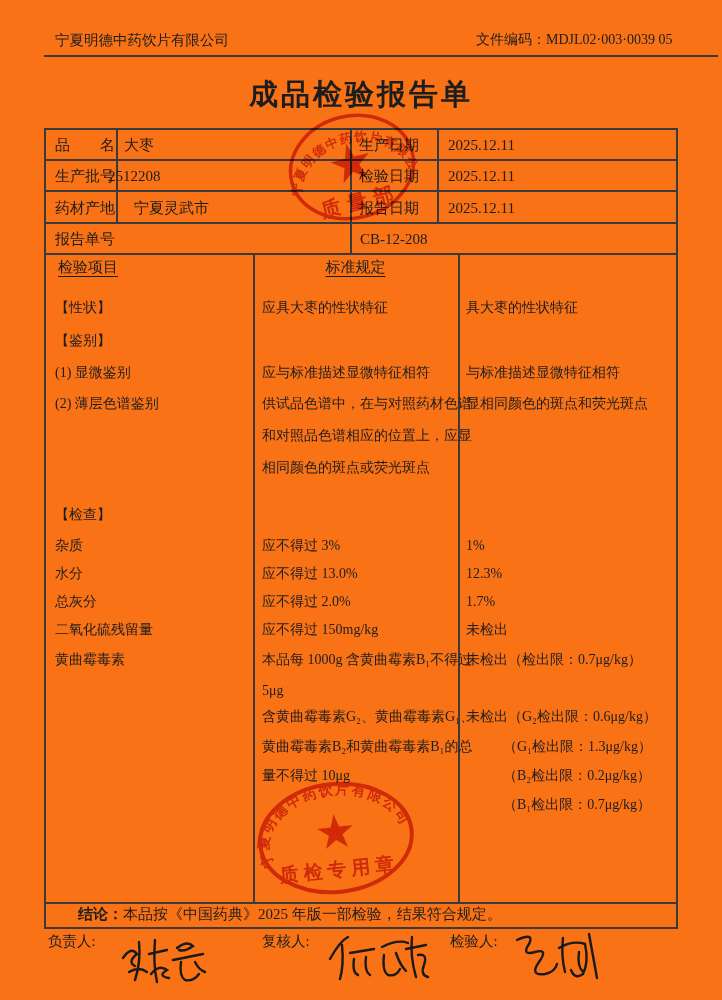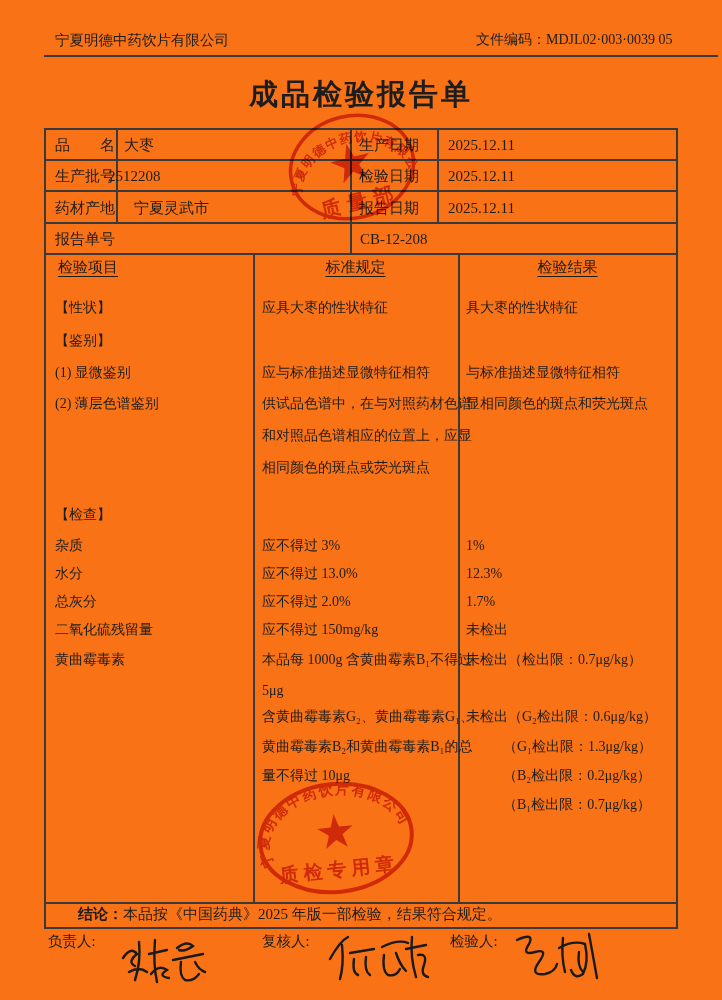--- a/index.html
+++ b/index.html
@@ -57,21 +57,20 @@
   <div class="t fs15" style="left:55px;top:229px;">报告单号</div>
   <div class="t fs15" style="left:360px;top:229px;">CB-12-208</div>
 
   <div class="vl" style="left:253px;top:253px;height:649px;"></div>
   <div class="vl" style="left:458px;top:253px;height:649px;"></div>
   <div class="hl" style="left:44px;top:902px;width:634px;"></div>
   <div class="hl" style="left:44px;top:927px;width:634px;"></div>
 
   <div class="t fs15 u" style="left:58px;top:257px;">检验项目</div>
   <div class="t fs15 u ctr" style="left:253px;top:257px;width:205px;">标准规定</div>
-  <div class="t fs15 u ctr" style="left:458px;top:257px;width:219px;">检验结果</div>
 
   <div class="t" style="left:55px;top:298px;">【性状】</div>
   <div class="t" style="left:262px;top:298px;">应具大枣的性状特征</div>
   <div class="t" style="left:466px;top:298px;">具大枣的性状特征</div>
 
   <div class="t" style="left:55px;top:331px;">【鉴别】</div>
   <div class="t" style="left:55px;top:363px;">(1) 显微鉴别</div>
   <div class="t" style="left:262px;top:363px;">应与标准描述显微特征相符</div>
   <div class="t" style="left:466px;top:363px;">与标准描述显微特征相符</div>
   <div class="t" style="left:55px;top:394px;">(2) 薄层色谱鉴别</div>

